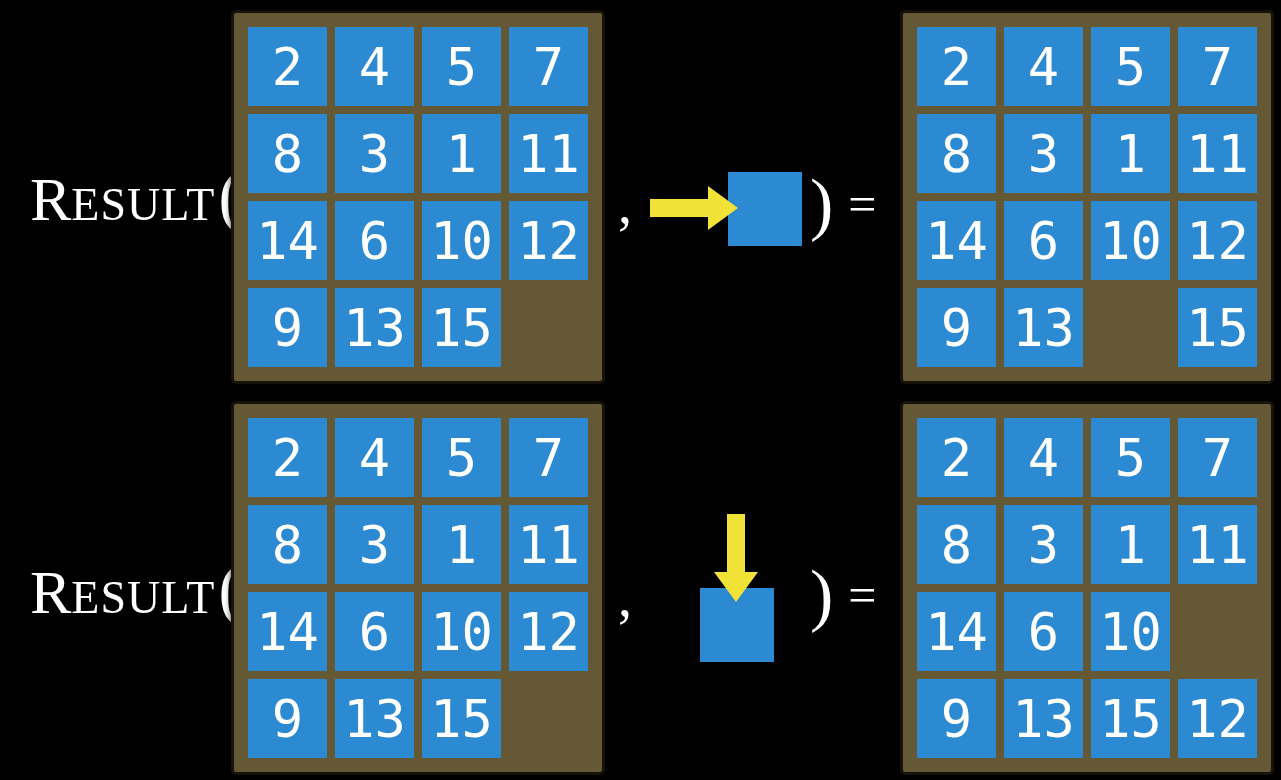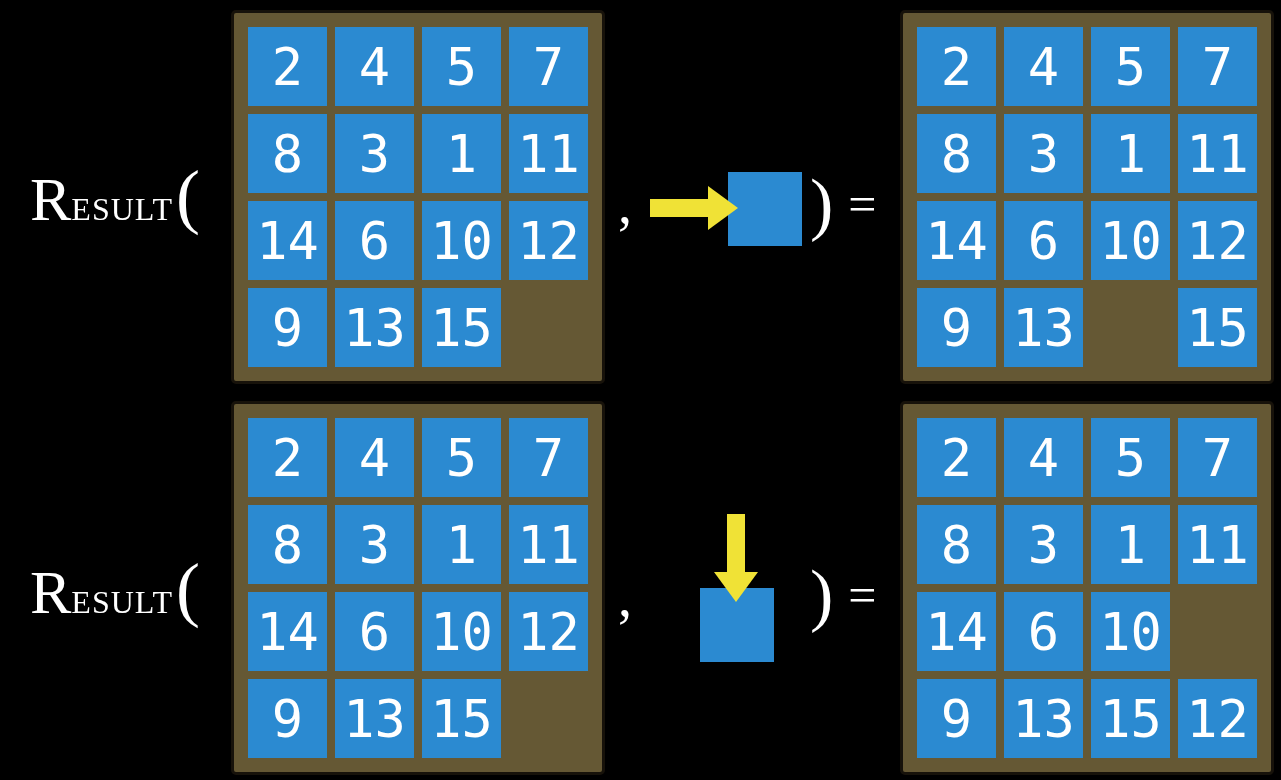--- a/index.html
+++ b/index.html
@@ -18,21 +18,21 @@
   }
   
   .fn-label {
     position: absolute;
     display: flex;
     align-items: baseline;
     color: var(--text, #fff);
     white-space: nowrap;
   }
   .fn-label .fn-initial { font-size: 62px; line-height: 1; }
-  .fn-label .fn-rest    { font-size: 32px; line-height: 1; letter-spacing: 1px; }
+  .fn-label .fn-rest    { font-size: 46px; line-height: 1; letter-spacing: 1px; }
   .fn-label .fn-paren   { font-size: 72px; line-height: 1; margin-left: 3px; font-weight: 400; }
   .fn-label.row1 { left: 30px;  top: 160px; }
   .fn-label.row2 { left: 30px;  top: 553px; }
 
   
   .grid-frame {
     position: absolute;
     width: 374px;
     height: 374px;
     box-sizing: border-box;

